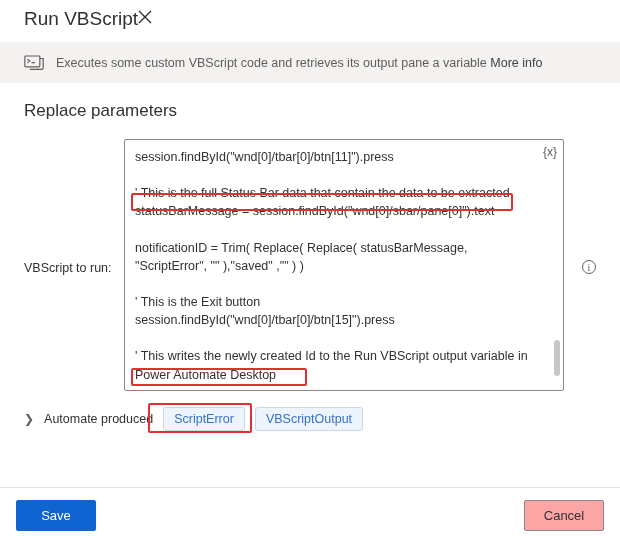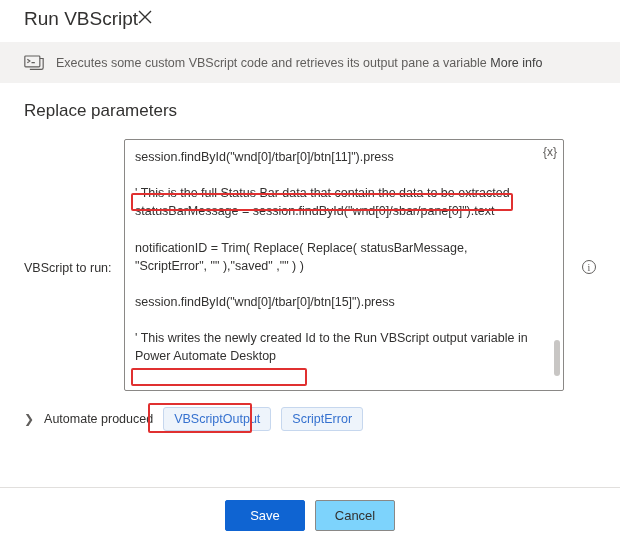--- a/index.html
+++ b/index.html
@@ -78,30 +78,30 @@
     color: #3571cf;
     border-radius: 3px;
     padding: 4px 10px;
     font-size: 12.5px;
     cursor: pointer;
   }
   .footer {
     position: absolute; bottom: 0; left: 0; right: 0;
     border-top: 1px solid #e1dfdd;
     padding: 12px 16px;
-    display: flex; justify-content: center; gap: 10px;
+    display: flex; justify-content: space-between; gap: 10px;
     background: #fff;
   }
   .btn {
     min-width: 80px; padding: 7px 18px;
     font-size: 13px; border-radius: 2px;
     cursor: pointer; border: 1px solid;
   }
   .btn-primary { background: #0f64d2; color: #fff; border-color: #0f64d2; }
-  .btn-secondary { background: #7dd3fc; color: #323130; border-color: #8a8886; }
+  .btn-secondary { background: #fca5a5; color: #323130; border-color: #8a8886; }
 </style>
 </head>
 <body>
 
 <div class="dialog">
 
   <div class="header">
     <div class="title">Run VBScript</div>
     <div class="close-btn">
       <svg viewBox="0 0 14 14">
@@ -131,41 +131,42 @@
 
       <div class="code-wrap">
         <div class="code-box">
           <div class="line">session.findById("wnd[0]/tbar[0]/btn[11]").press</div>
           <div class="line">&nbsp;</div>
           <div class="line">' This is the full Status Bar data that contain the data to be extracted</div>
           <div class="line">statusBarMessage = session.findById("wnd[0]/sbar/pane[0]").text</div>
           <div class="line">&nbsp;</div>
           <div class="line">notificationID = Trim( Replace( Replace( statusBarMessage, "ScriptError", "" ),"saved" ,""  )  )</div>
           <div class="line">&nbsp;</div>
+          <div class="line">' This is the Exit button</div>
           <div class="line">session.findById("wnd[0]/tbar[0]/btn[15]").press</div>
           <div class="line">&nbsp;</div>
           <div class="line">' This writes the newly created Id to the Run VBScript output variable in Power Automate Desktop</div>
 
           <span class="fx-icon">{x}</span>
           <div class="scrollbar-thumb"></div>
 
           <div class="hl-red" style="left:6px; top:53px; width:382px; height:18px;"></div>
           <div class="hl-red" style="left:6px; top:228px; width:176px; height:18px;"></div>
         </div>
       </div>
 
       <span class="info-circle">i</span>
     </div>
   </div>
 
   <div class="vars-row" style="position:relative;">
     <span class="chevron">❯</span>
     <span>Automate produced</span>
+    <span class="chip">ScriptError</span>
     <span class="chip">VBScriptOutput</span>
-    <span class="chip">ScriptError</span>
     <div class="hl-red" style="left:148px; top:12px; width:104px; height:30px;"></div>
   </div>
 
   <div class="footer">
     <button class="btn btn-primary">Save</button>
     <button class="btn btn-secondary">Cancel</button>
   </div>
 
 </div>
 

